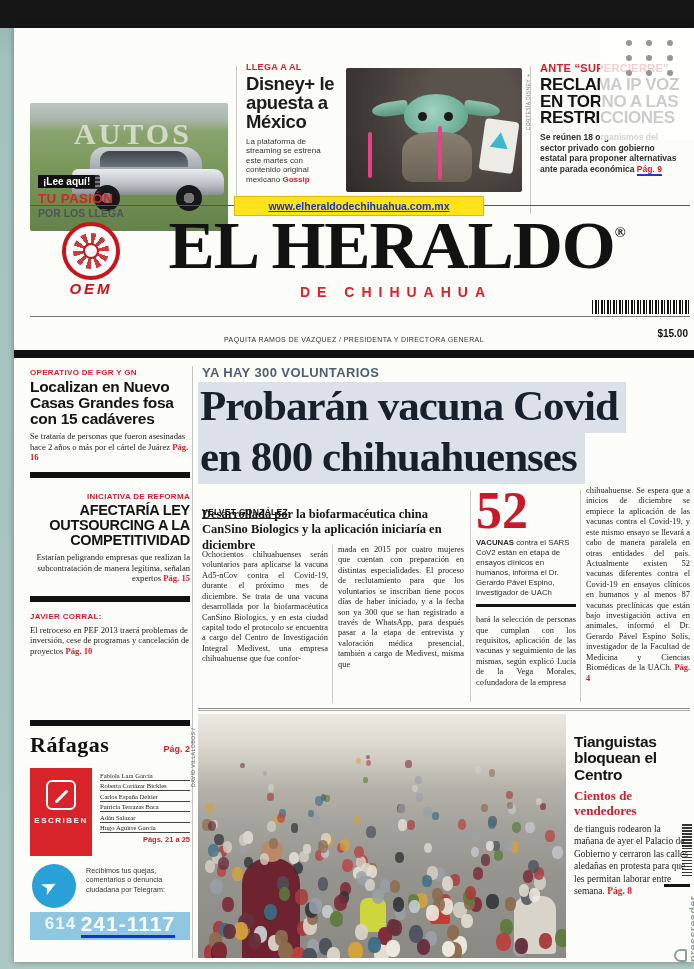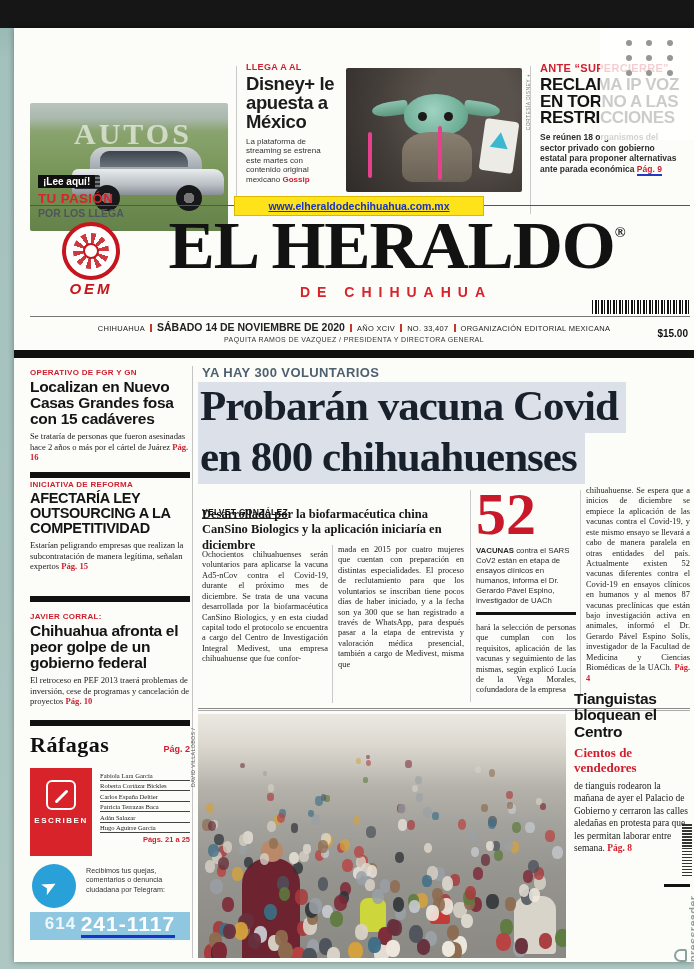--- a/index.html
+++ b/index.html
@@ -115,33 +115,33 @@
     font-size:43px;line-height:1.12;letter-spacing:-1px;color:#18202b;z-index:2;}
   .headline .hl{background:#dce1e9;padding:0 8px 3px 2px;display:inline-block;}
   .byline{left:188px;top:466px;font-weight:bold;font-size:8.5px;color:#111;border-bottom:1px solid #222;padding-bottom:1px;letter-spacing:.3px;margin-top:13px;}
   .subhead{left:188px;top:479px;width:266px;font-family:"Liberation Serif",serif;font-weight:bold;font-size:12.5px;line-height:1.22;color:#161616;}
   .bodycol{font-family:"Liberation Serif",serif;font-size:8.4px;line-height:1.24;color:#1d1d1d;text-align:justify;}
   .col1{left:188px;top:522px;width:126px;height:158px;}
   .col2{left:324px;top:517px;width:126px;height:158px;}
   .colrule{top:462px;width:1px;height:212px;background:#ccc;}
   .cr1{left:318px;top:517px;height:158px;} .cr2{left:456px;} .cr3{left:566px;}
   .stat{left:462px;top:458px;width:100px;}
-  .stat-num{font-family:"Liberation Serif",serif;font-weight:bold;font-size:60px;line-height:.95;color:#c8192b;}
+  .stat-num{font-family:"Liberation Serif",serif;font-weight:bold;font-size:52px;line-height:.95;color:#c8192b;}
   .stat-cap{font-size:7.8px;line-height:1.28;color:#2b2b2b;margin-top:3px;}
   .stat-div{margin-top:6px;height:3px;background:#111;}
   .col3{margin-top:8px;width:100px;}
   .col4{left:572px;top:458px;width:104px;height:218px;}
   .cols-rule{left:184px;top:680px;width:492px;height:3px;
     background:linear-gradient(180deg,#888 0 1px,transparent 1px 2px,#aaa 2px 3px);}
   
   .photo{left:184px;top:686px;width:368px;height:244px;overflow:hidden;
     background:linear-gradient(180deg,#ece9e2 0%,#ddd9d1 12%,#ccc9c1 20%,#b5b2ab 30%,#a4a29c 45%,#96948f 65%,#8b8984 100%);}
   .blob{position:absolute;border-radius:50%;}
   .photo-credit{left:176px;top:700px;writing-mode:vertical-rl;transform:rotate(180deg);font-size:5.2px;color:#555;letter-spacing:.4px;}
-  .second{left:560px;top:663px;width:116px;}
+  .second{left:560px;top:706px;width:116px;}
   .second-head{font-weight:bold;font-size:15.5px;line-height:1.05;color:#141414;letter-spacing:-.3px;}
   .second-lead{font-family:"Liberation Serif",serif;font-weight:bold;font-size:13px;line-height:1.15;color:#cf1f2e;margin-top:6px;}
   .second-body{font-family:"Liberation Serif",serif;font-size:9.5px;line-height:1.32;color:#222;margin-top:4px;}
   .smudge{left:668px;top:796px;width:10px;height:52px;
     background:repeating-linear-gradient(180deg,#111 0 1.5px,transparent 1.5px 3px);opacity:.85;}
   .smudge-rule{left:650px;top:856px;width:26px;height:3px;background:#111;}
   .pressreader{left:660px;top:864px;writing-mode:vertical-rl;transform:rotate(180deg);
     color:#8da09e;font-weight:bold;font-size:11px;letter-spacing:.3px;}
   .pr-mark{display:inline-block;width:9px;height:9px;border:2px solid #8da09e;border-radius:2px 50% 50% 2px;margin-bottom:3px;}
 </style>
@@ -224,44 +224,40 @@
     <div class="oem-label">OEM</div>
   </div>
 
   <div class="abs mast-title">
     <span class="stretch"><span>EL HERALDO</span><span class="mast-reg">®</span></span>
   </div>
   <div class="abs mast-sub">DE CHIHUAHUA</div>
   <div class="abs barcode"></div>
 
   <div class="abs dateline-rule"></div>
-  <div class="abs dateline">
-    <span>CHIHUAHUA</span><span class="sep"></span><span class="d-big">SÁBADO 14 DE NOVIEMBRE DE 2020</span><span class="sep"></span><span>AÑO XCIV</span><span class="sep"></span><span>NO. 33,407</span><span class="sep"></span><span>ORGANIZACIÓN EDITORIAL MEXICANA</span>
-  </div>
   <div class="abs director">PAQUITA RAMOS DE VAZQUEZ / PRESIDENTA Y DIRECTORA GENERAL</div>
   <div class="abs price">$15.00</div>
   <div class="abs blackbar"></div>
 
   <div class="abs rail" style="top:340px;">
     <div class="kicker">OPERATIVO DE FGR Y GN</div>
     <div class="rail-head">Localizan en Nuevo Casas Grandes fosa con 15 cadáveres</div>
     <div class="rail-body"><span>Se trataría de personas que fueron asesinadas hace 2 años o más por el cártel de Juárez </span><span class="pgref">Pág. 16</span></div>
   </div>
   <div class="abs divbar" style="top:444px;"></div>
 
-  <div class="abs rail" style="top:452px;">
+  <div class="abs rail" style="top:464px;text-align:right;">
     <div class="kicker">INICIATIVA DE REFORMA</div>
     <div class="rail-head caps">AFECTARÍA LEY OUTSOURCING A LA COMPETITIVIDAD</div>
     <div class="rail-body"><span>Estarían peligrando empresas que realizan la subcontratación de manera legítima, señalan expertos </span><span class="pgref">Pág. 15</span></div>
   </div>
   <div class="abs divbar" style="top:568px;"></div>
 
   <div class="abs rail" style="top:584px;">
     <div class="kicker">JAVIER CORRAL:</div>
-    <div class="rail-head">Chihuahua afronta el peor golpe de un gobierno federal</div>
     <div class="rail-body"><span>El retroceso en PEF 2013 traerá problemas de inversión, cese de programas y cancelación de proyectos </span><span class="pgref">Pág. 10</span></div>
   </div>
   <div class="abs divbar" style="top:692px;"></div>
 
   <div class="abs rail" style="top:704px;">
     <div style="display:flex;justify-content:space-between;align-items:baseline;">
       <span class="rafagas-title">Ráfagas</span>
       <span class="rafagas-pg">Pág. 2</span>
     </div>
     <div style="position:relative;margin-top:10px;height:90px;">

